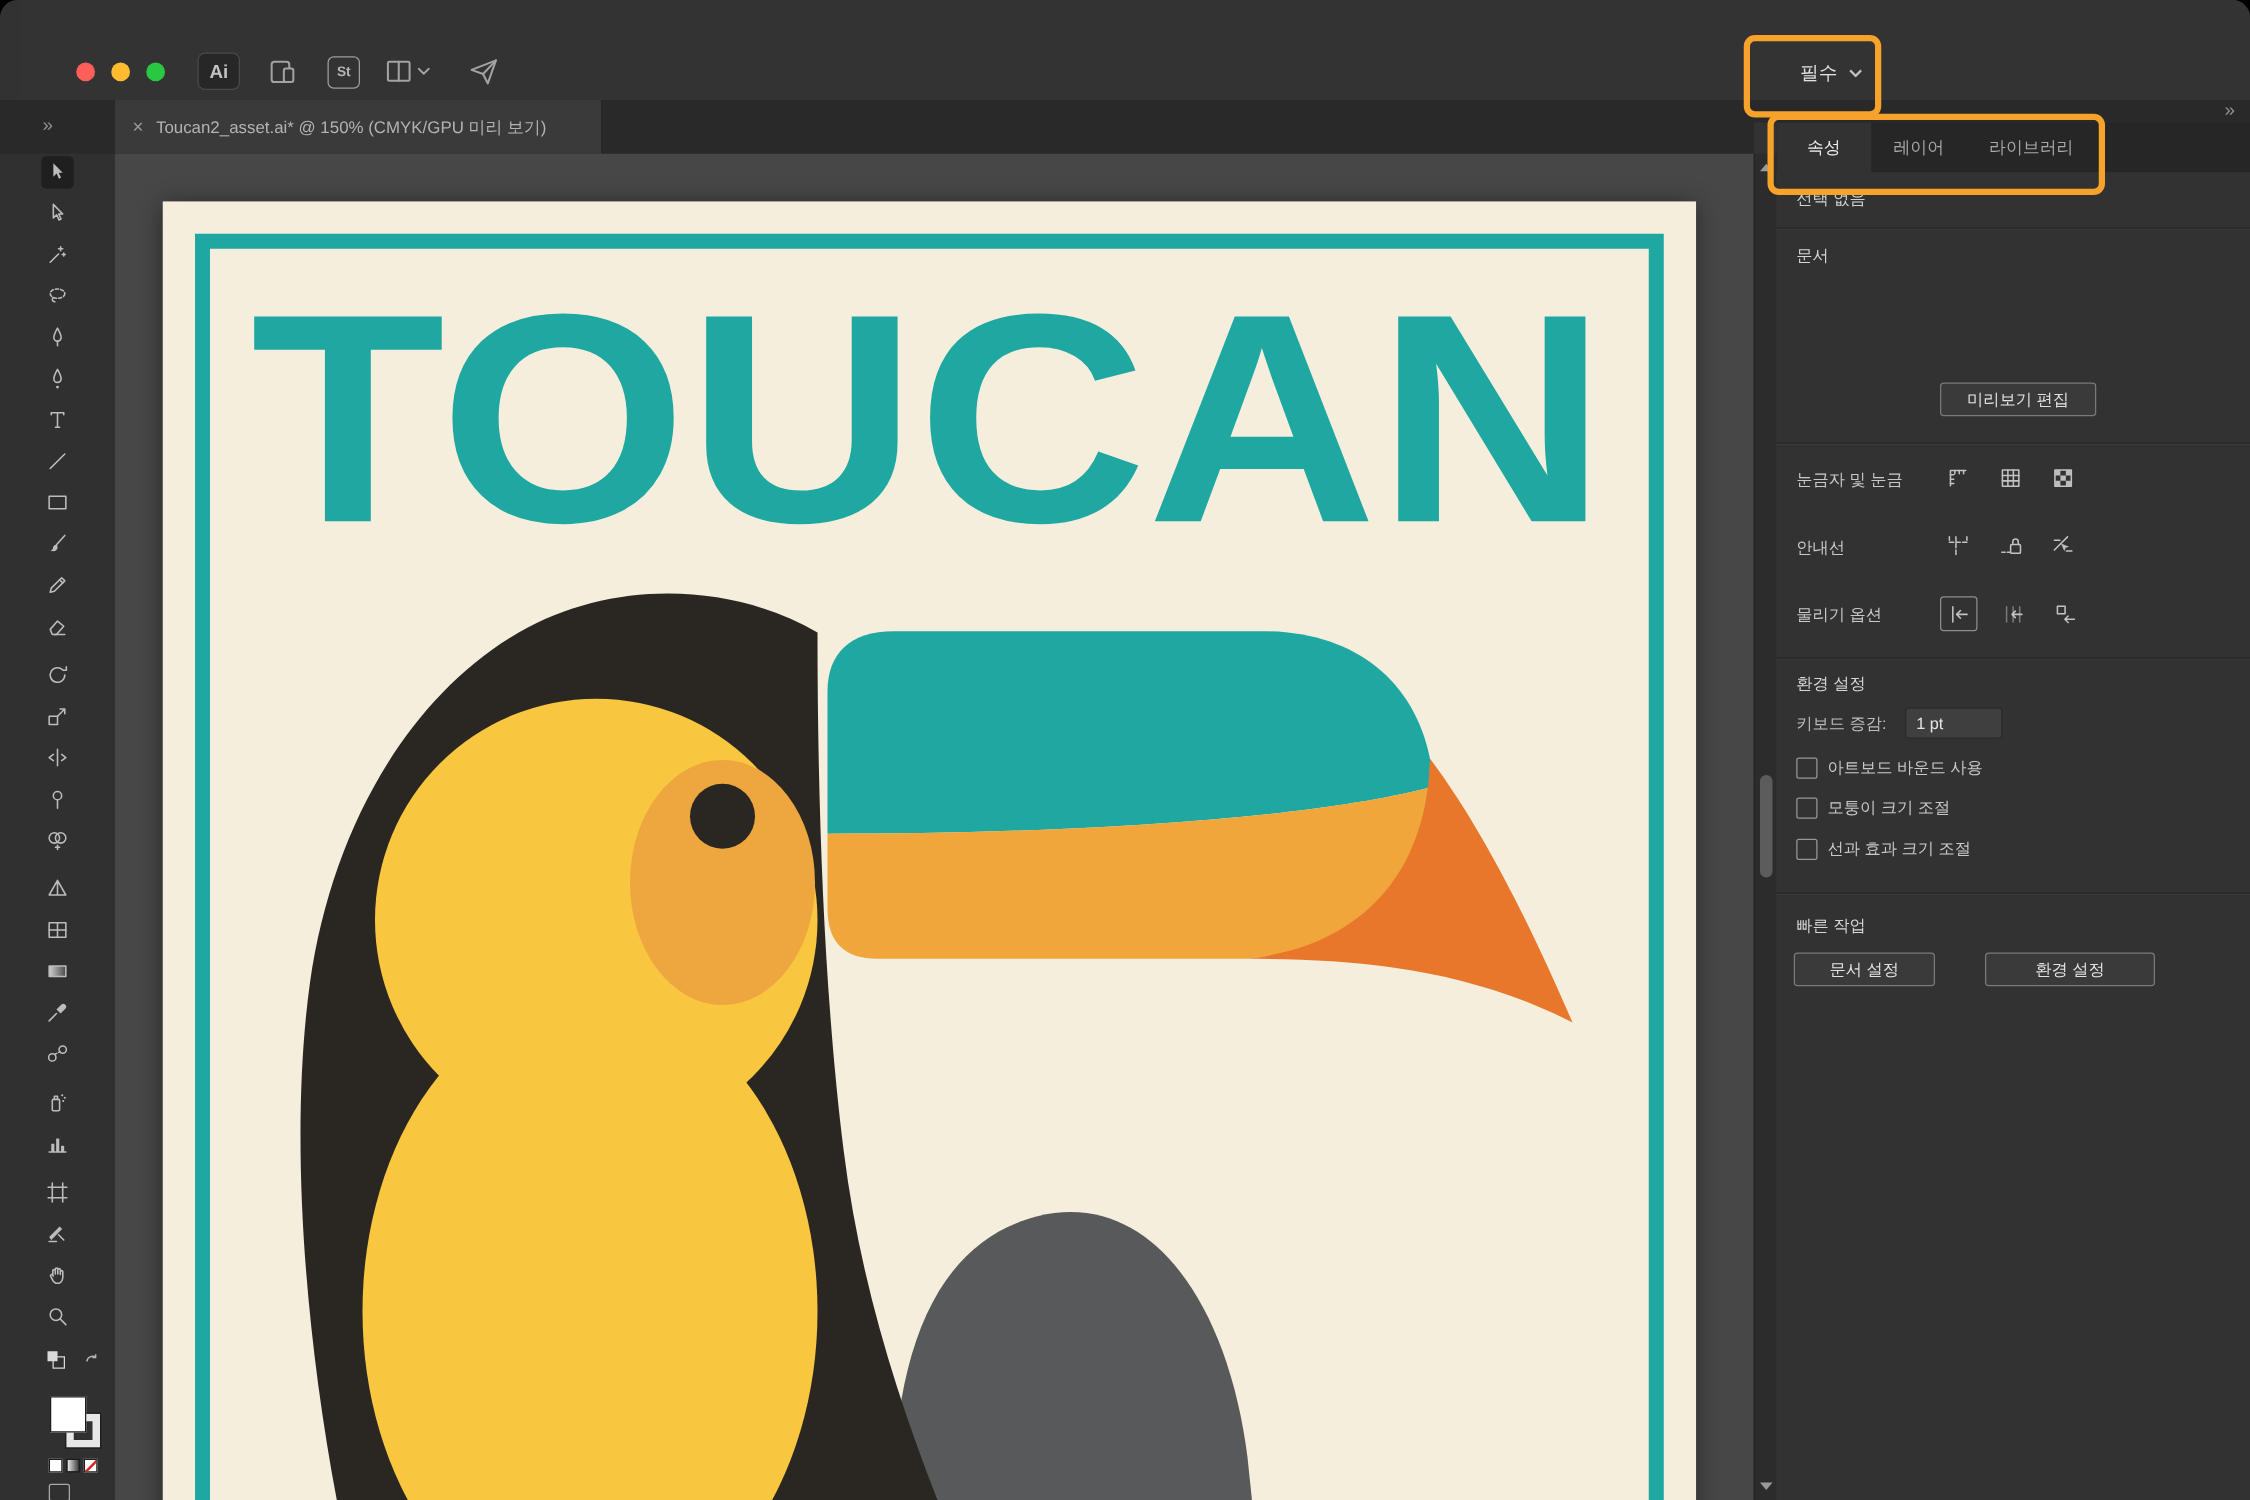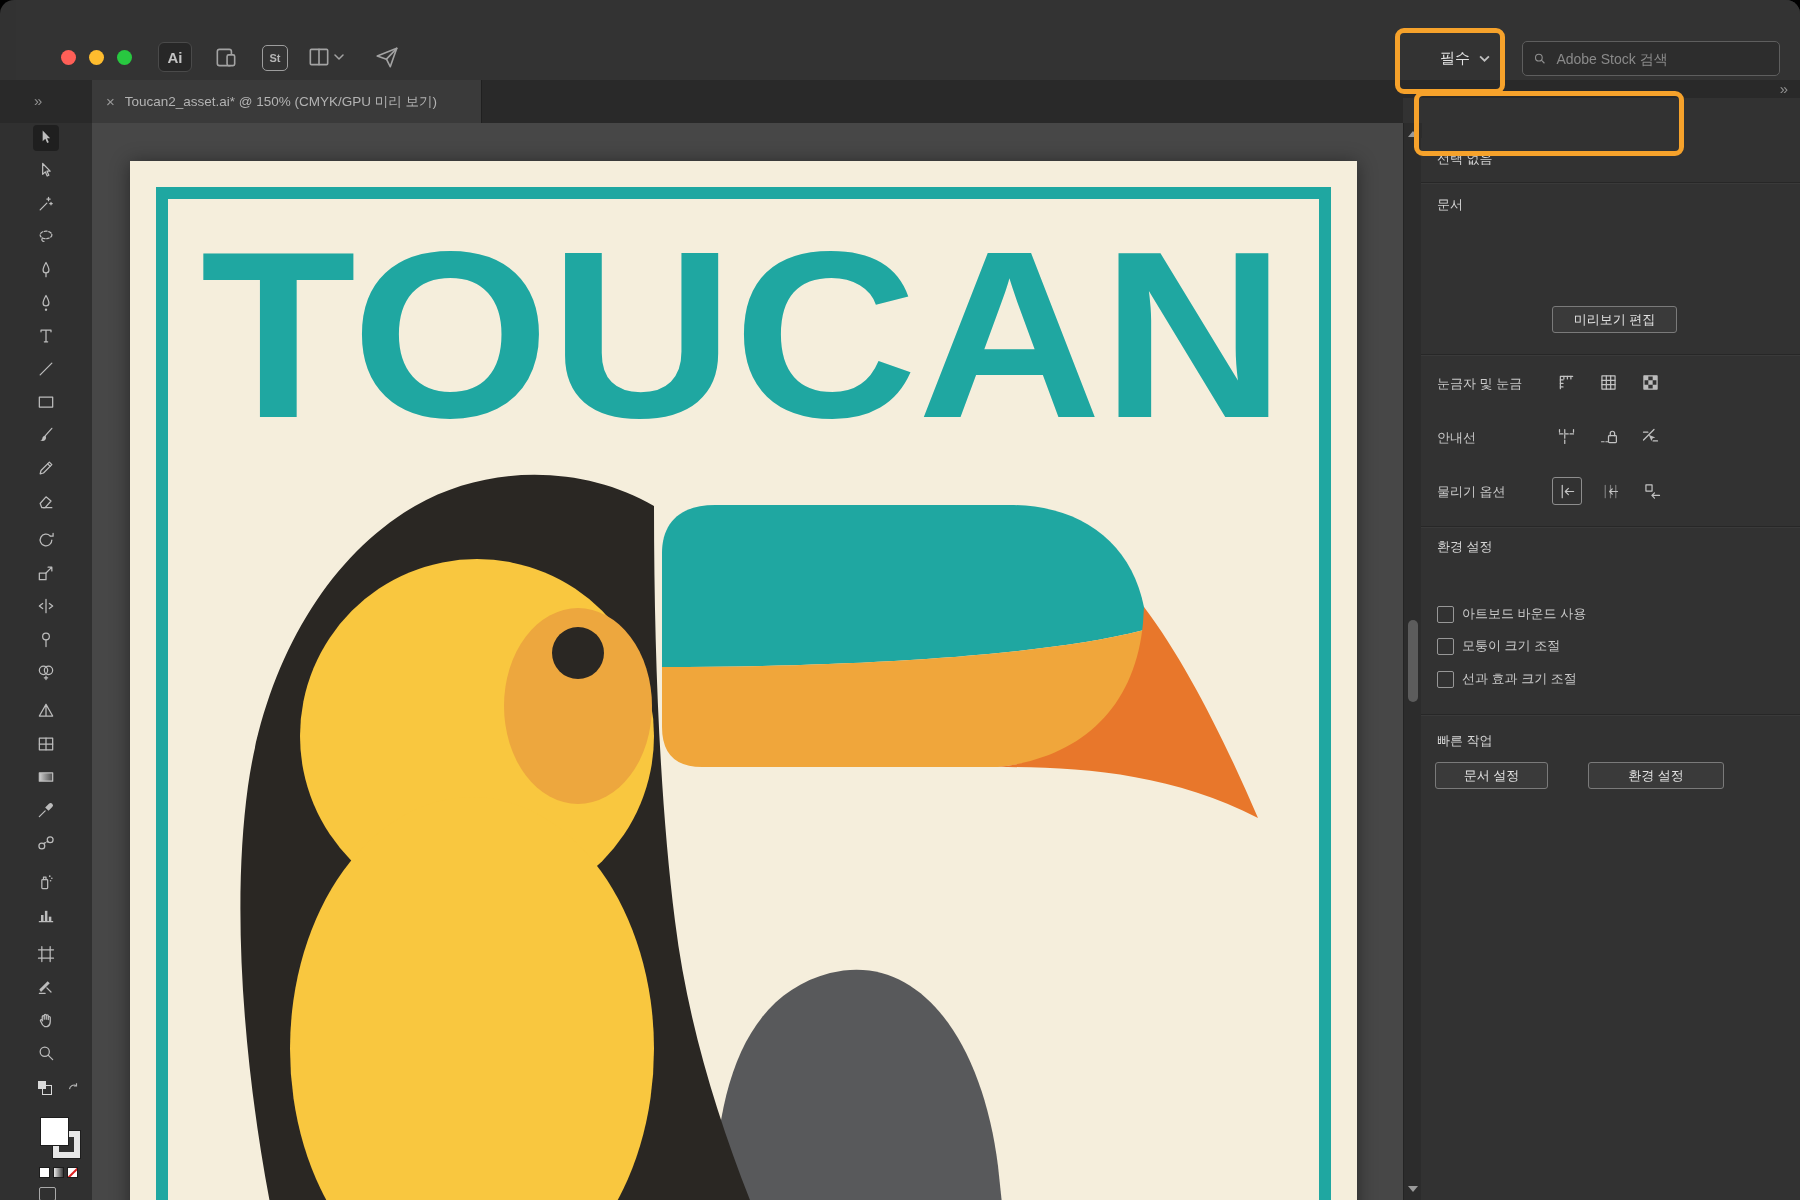--- a/index.html
+++ b/index.html
@@ -132,39 +132,37 @@
         </svg>
     </div>
 
     <div class="workspace">
       <span>필수</span>
       <svg width="11" height="7" viewBox="0 0 10 6">
           <path d="M1 1l4 4 4-4" stroke="#c0c0c0" fill="none" stroke-width="1.6"></path>
         </svg>
     </div>
 
-    <div class="search">
-      <svg width="15" height="15" viewBox="0 0 24 24">
-        <circle cx="10.5" cy="10.5" r="6" stroke="#8f8f8f" fill="none" stroke-width="2"></circle>
-        <path d="M15 15l5.5 5.5" stroke="#8f8f8f" stroke-width="2"></path>
-      </svg>
-      <input type="text" placeholder="Adobe Stock 검색" style="">
-    </div>
   </div>
 
   <div class="doc-strip">
     <span class="collapse abs" style="left:34px;top:12px;">»</span>
     <div class="doc-tab">
       <span class="close">×</span>
       <span class="title">Toucan2_asset.ai* @ 150% (CMYK/GPU 미리 보기)</span>
     </div>
   </div>
 
   <div class="panel-topstrip">
     <span class="collapse abs" style="right:14px;top:0px;">»</span>
+  </div>
+  <div class="panel-tabs">
+    <div class="ptab sel" style="width:76px;">속성</div>
+    <div class="ptab" style="width:76px;">레이어</div>
+    <div class="ptab" style="width:104px;">라이브러리</div>
   </div>
 
   <div class="left-toolbar">
     <div class="tools">
       <div class="tool active">
         <svg viewBox="0 0 24 24">
             <path class="f" d="M8 3v13l3.2-3 2.2 5 2-.9-2.2-4.9H17L8 3z"></path>
           </svg>
         </div>
       <div class="tool">
@@ -462,20 +460,26 @@
             <rect x="4.5" y="4.5" width="7" height="7"></rect>
             <path d="M20 16.5h-8.5M14.3 13.5l-3 3 3 3"></path>
           </svg>
         </div>
     </div>
 
     <div class="divider" style="top:388px;"></div>
 
     <div class="prow phead" style="top:400px;left:16px;">환경 설정</div>
 
+    <div class="prow" style="top:428px;height:25px;">
+      <span style="position:absolute;left:16px;line-height:25px;color:#bdbdbd;">키보드 증감:</span>
+      <div class="pfield" style="left:103px;width:78px;height:25px;">
+        <span>1 pt</span>
+      </div>
+    </div>
 
     <div class="prow" style="top:466px;">
       <div class="cbox"></div>
       <span class="cblabel">아트보드 바운드 사용</span>
     </div>
     <div class="prow" style="top:498px;">
       <div class="cbox"></div>
       <span class="cblabel">모퉁이 크기 조절</span>
     </div>
     <div class="prow" style="top:531px;">

